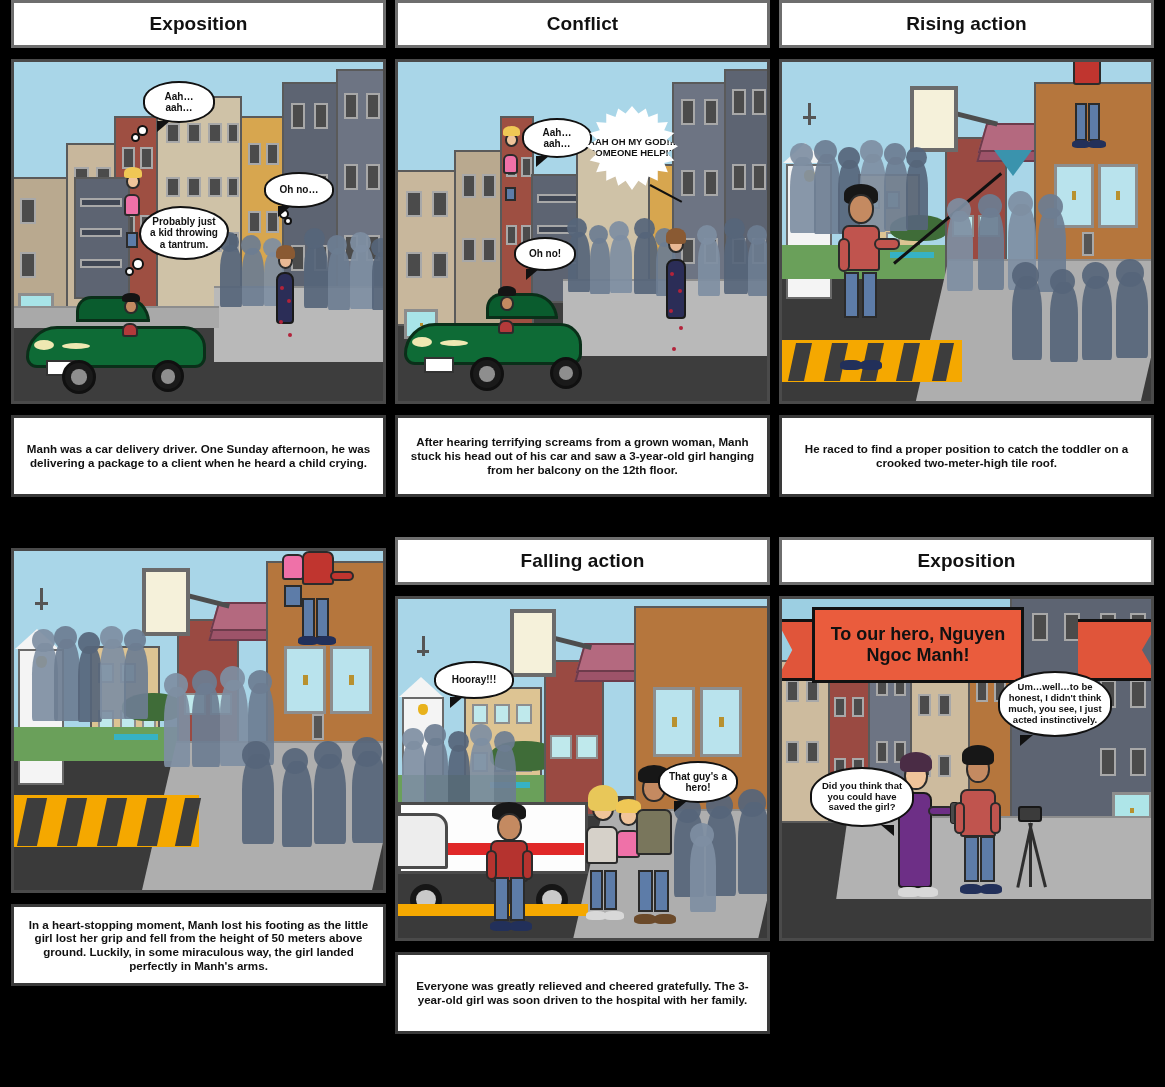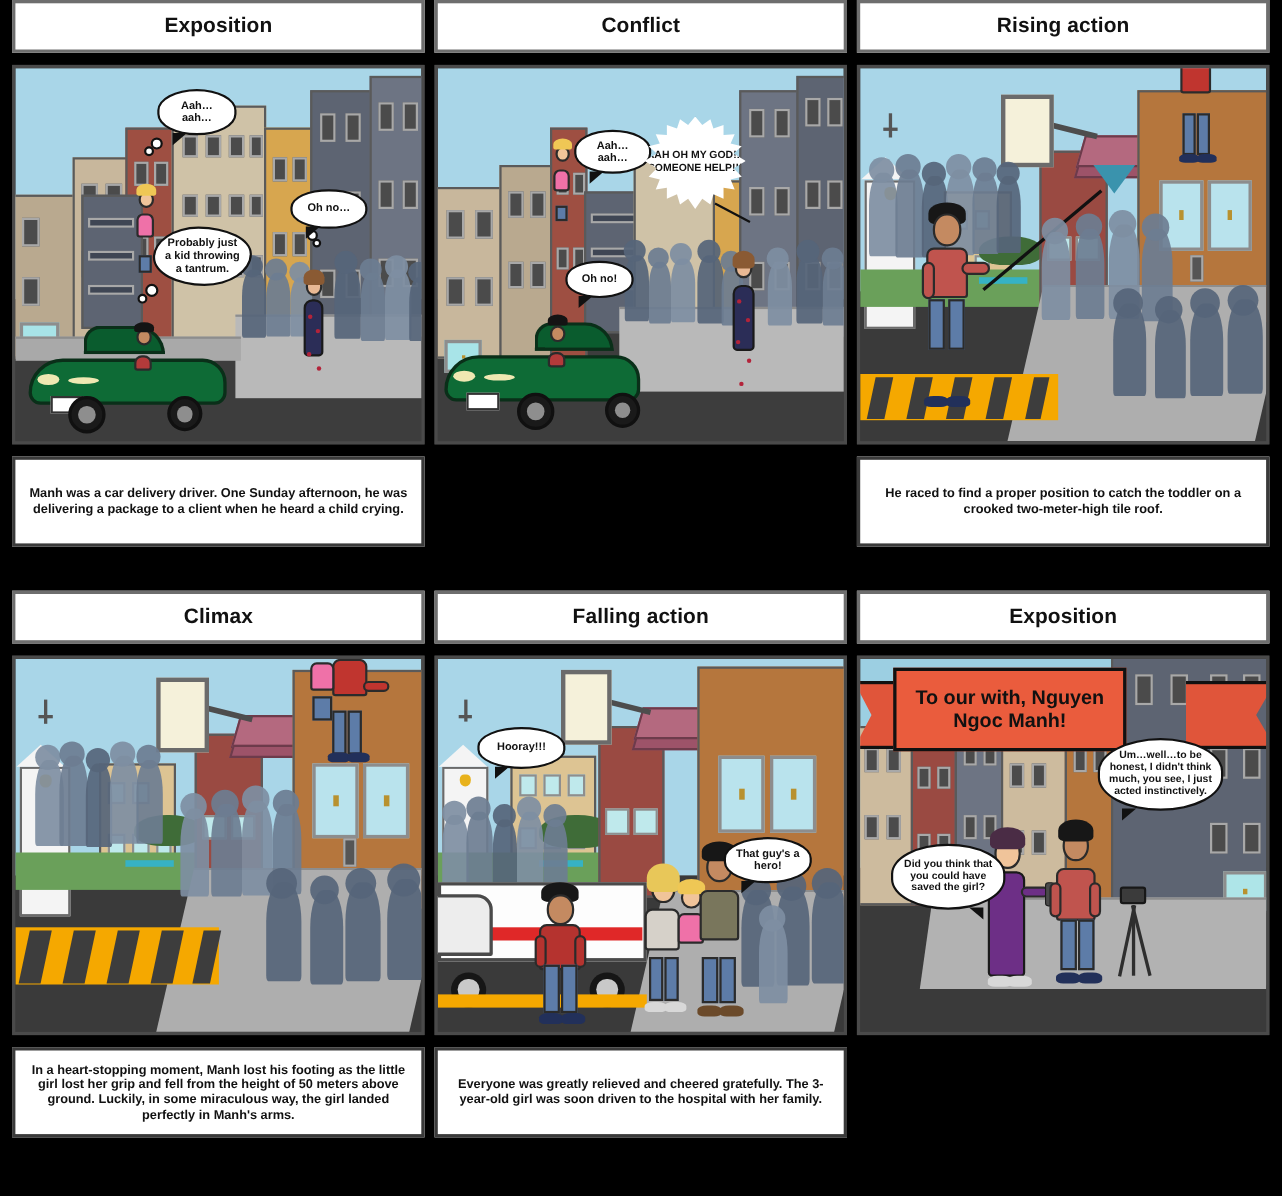--- a/index.html
+++ b/index.html
@@ -527,20 +527,23 @@
           <span class="b-text">AAH OH MY GOD!!! SOMEONE HELP!!!</span>
         </div>
         <div class="wire" style="left:252px;top:122px;width:36px;height:2px;transform:rotate(28deg);"></div>
 
         <div class="bubble" style="left:116px;top:175px;width:62px;height:34px;font-size:10px;">
           <span class="b-text">Oh no!</span>
           <span class="tail tail-dl"></span>
         </div>
       </div>
 
+      <div class="caption-box">
+        <span class="caption-text">After hearing terrifying screams from a grown woman, Manh stuck his head out of his car and saw a 3-year-old girl hanging from her balcony on the 12th floor.</span>
+      </div>
     </div>
 
     <div class="cell cell-c">
       <div class="title-box">
         <span class="title-text">Rising action</span>
       </div>
 
       <div class="art-panel">
         <div class="sky" style="height:60%"></div>
         <div class="road" style="height:40%;background:#3a3a3a;"></div>
@@ -638,23 +641,20 @@
 
       <div class="caption-box">
         <span class="caption-text">He raced to find a proper position to catch the toddler on a crooked two-meter-high tile roof.</span>
       </div>
     </div>
   </div>
 
   <div class="row row-2">
 
     <div class="cell cell-a">
-      <div class="title-box">
-        <span class="title-text">Climax</span>
-      </div>
 
       <div class="art-panel">
         <div class="sky" style="height:58%"></div>
         <div class="road" style="height:42%;background:#3a3a3a;"></div>
 
         <div class="church" style="left:4px;top:29%;width:46px;height:40%;"></div>
         <div class="church-roof" style="left:1px;top:23%;"></div>
         <div class="bell" style="left:22px;top:31%;width:11px;height:12px;"></div>
         <div class="cross-v" style="left:26px;top:11%;height:22px;"></div>
         <div class="cross-h" style="left:21px;top:15%;width:13px;"></div>
@@ -906,21 +906,21 @@
         <div class="win" style="left:318px;top:44%;width:16px;height:28px;"></div>
         <div class="win" style="left:348px;top:44%;width:16px;height:28px;"></div>
         <div class="door-glass" style="left:330px;top:57%;width:40px;height:36px;background:#aee5e8;"></div>
 
         <div class="sidewalk" style="left:60px;top:64%;width:315px;height:24%;background:#b2b2b2;transform:skewX(-8deg);"></div>
 
         <div class="banner-wing left" style="left:-6px;top:20px;width:74px;height:62px;"></div>
         <div class="banner-wing right" style="left:296px;top:20px;width:82px;height:62px;"></div>
 
         <div class="banner" style="left:30px;top:8px;width:212px;height:76px;font-size:18px;">
-          <span class="b-text">To our with, Nguyen Ngoc Manh!</span>
+          <span class="b-text">To our hero, Nguyen Ngoc Manh!</span>
         </div>
 
         <div class="woman-dress" style="left:116px;top:57%;width:34px;height:96px;background:#6d2f86;"></div>
         <div class="p-head" style="left:122px;top:48%;width:24px;height:28px;background:#f0c49a;"></div>
         <div class="p-hair" style="left:118px;top:45%;width:32px;height:20px;background:#4a2c45;"></div>
         <div class="p-arm" style="left:146px;top:61%;width:26px;height:10px;background:#6d2f86;"></div>
         <div class="mic" style="left:168px;top:60%;width:9px;height:22px;"></div>
         <div class="p-shoe" style="left:116px;top:85%;width:22px;height:10px;background:#d8d8d8;"></div>
         <div class="p-shoe" style="left:134px;top:85%;width:22px;height:10px;background:#d8d8d8;"></div>
 

